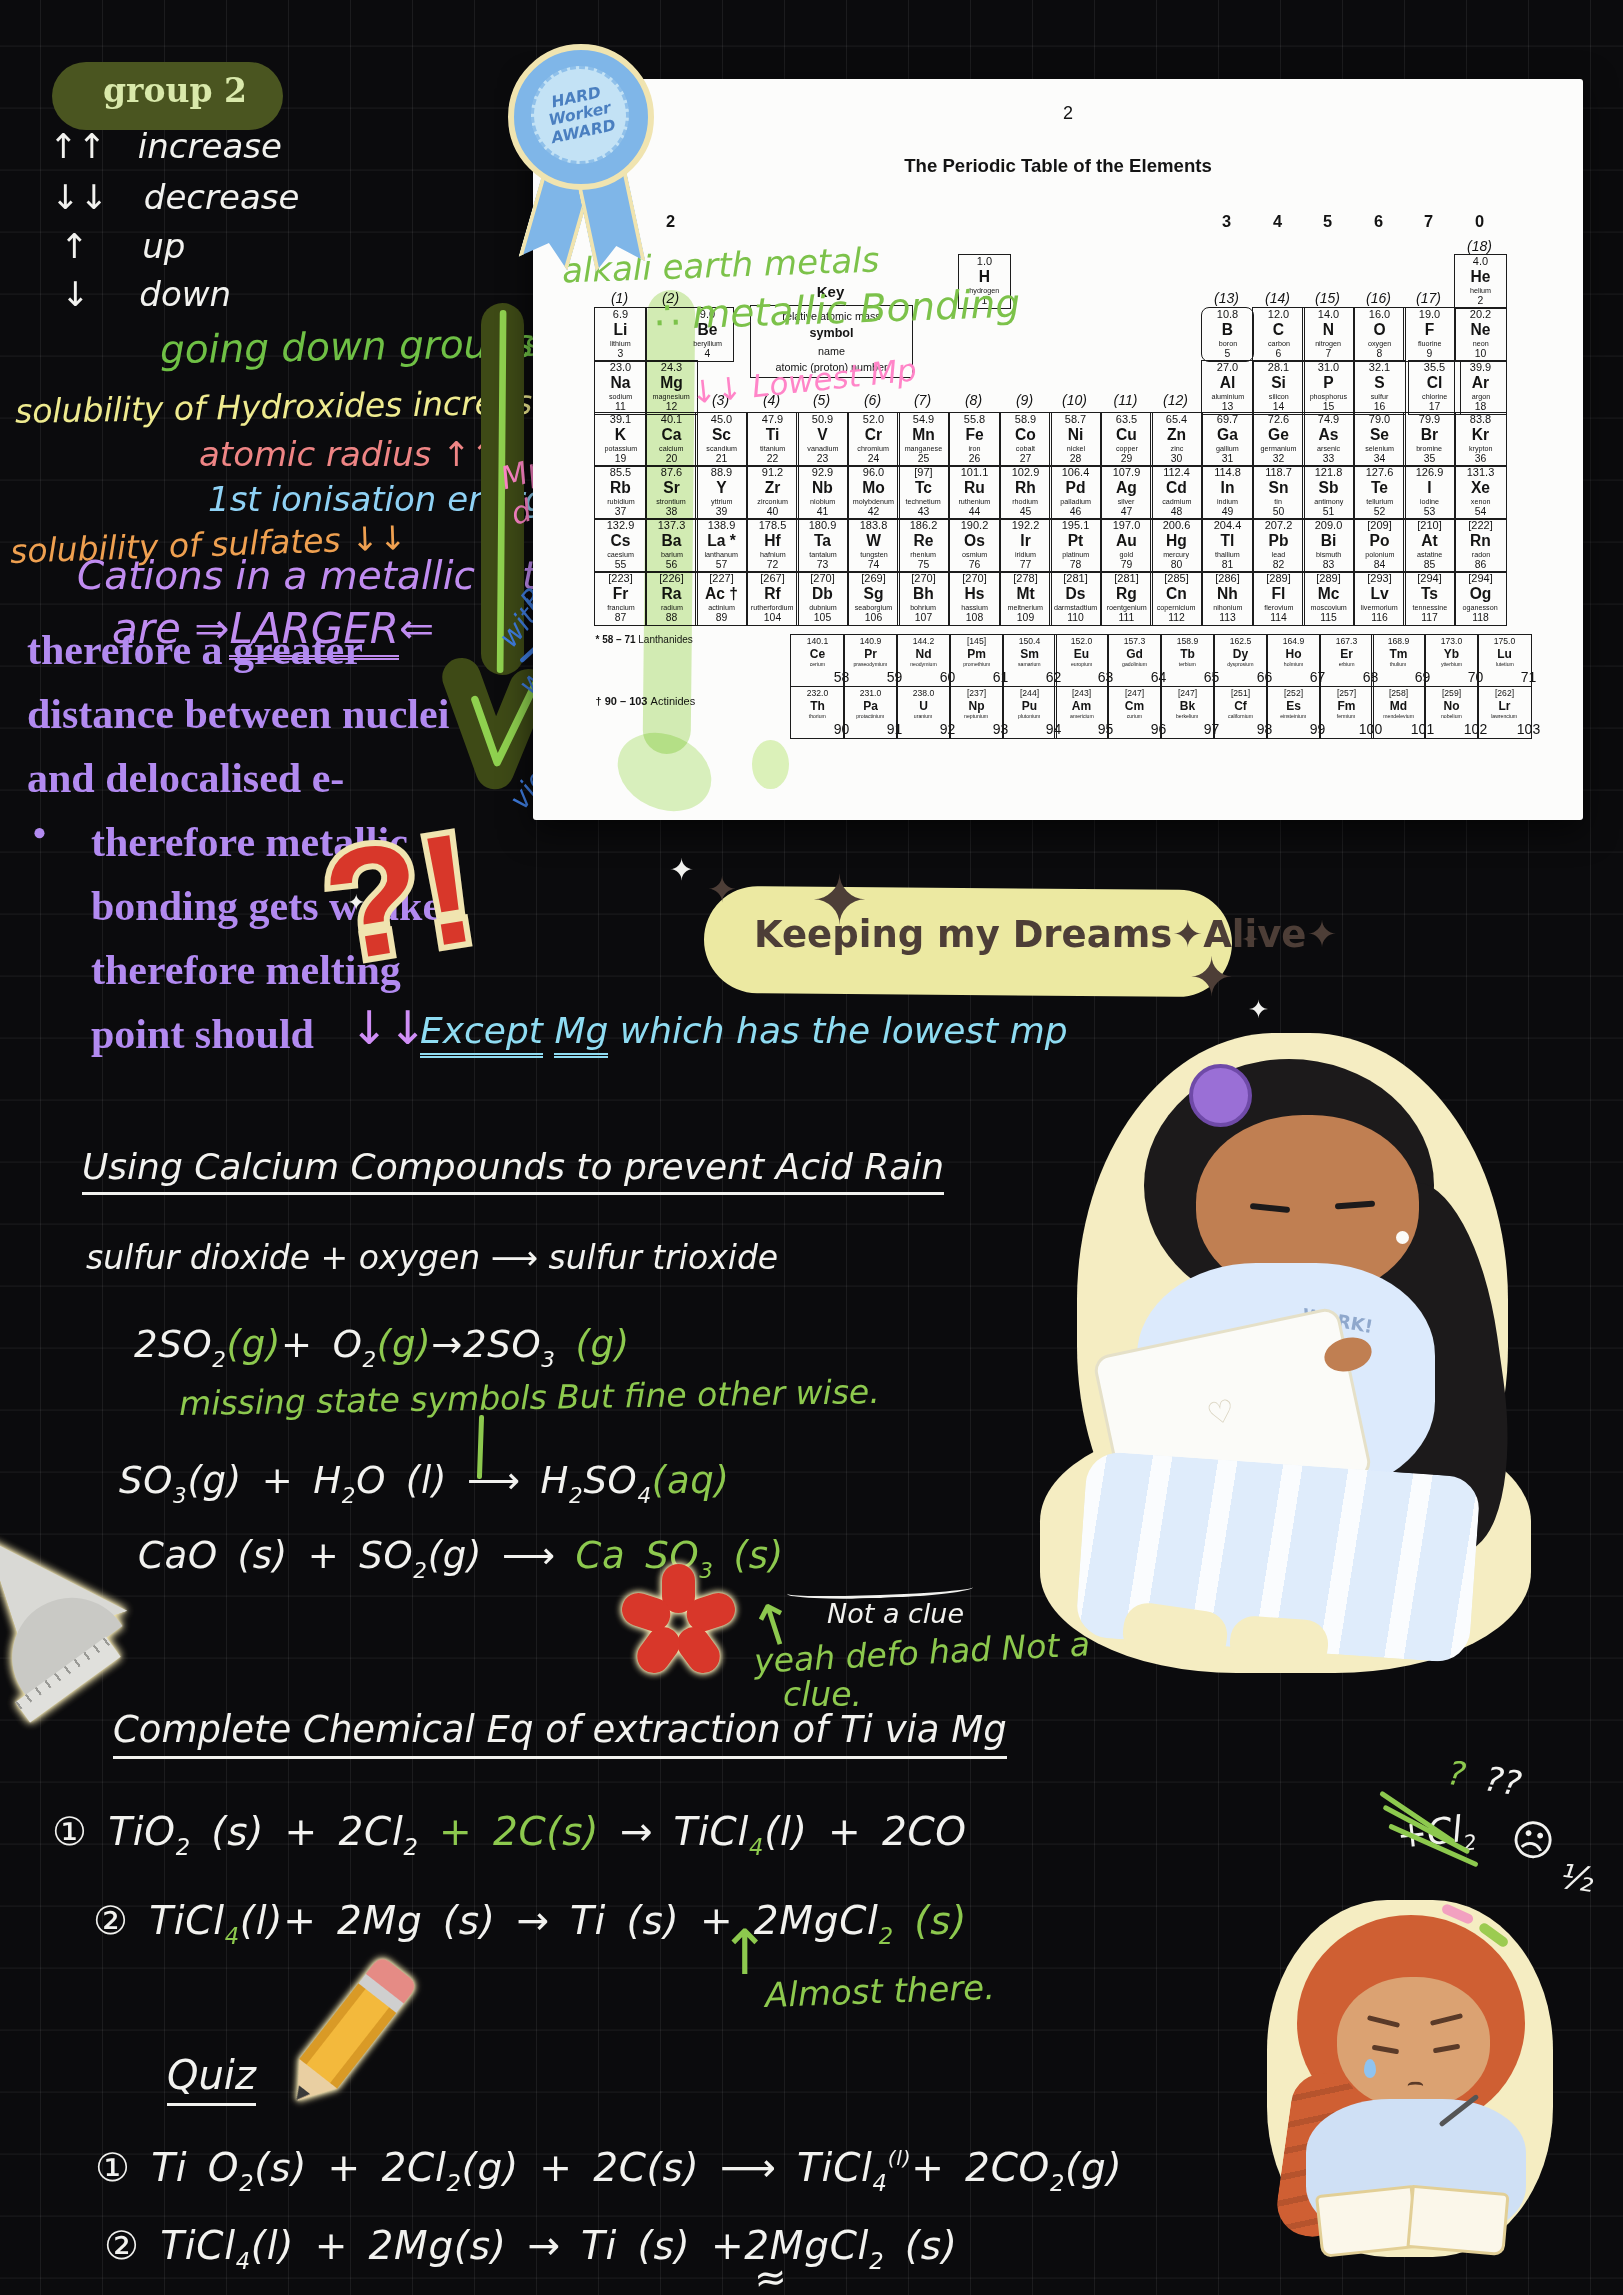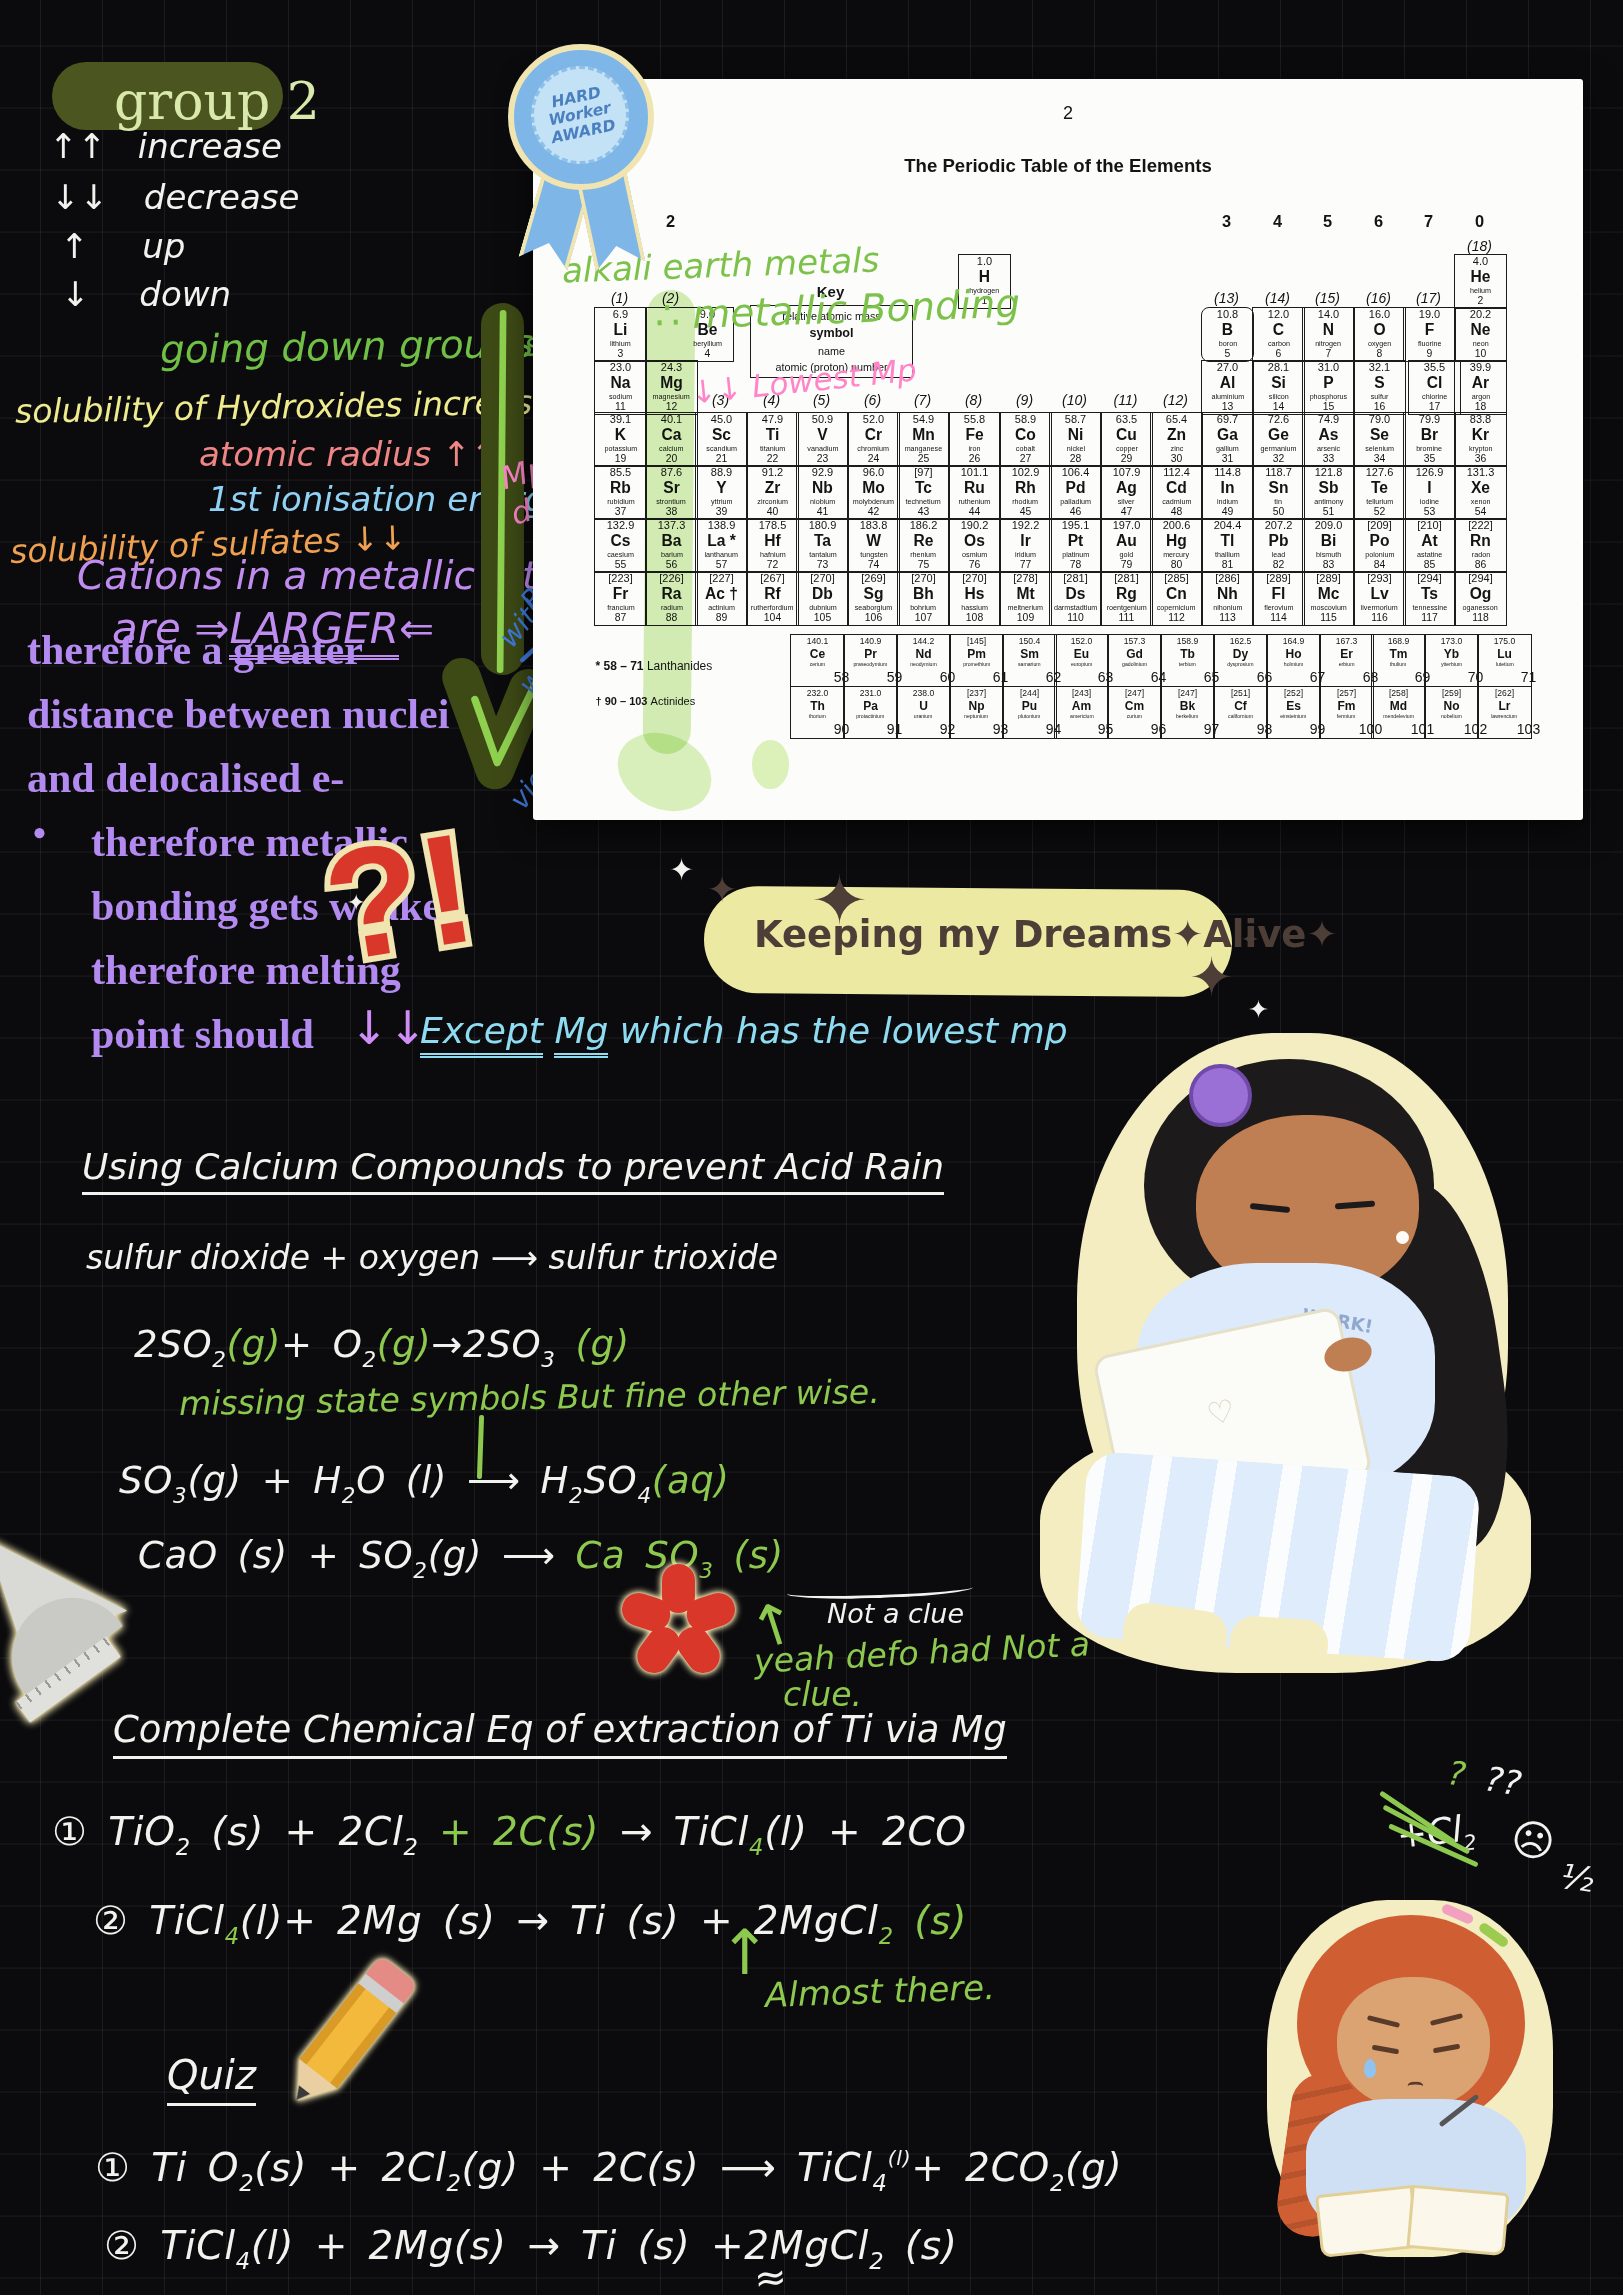--- a/index.html
+++ b/index.html
@@ -38,21 +38,21 @@
   .keyline{font-size:10.8px;text-align:center;}
   .petal{position:absolute;left:36px;top:30px;width:33px;height:49px;background:#d8372a;border-radius:16.4px;}
   .strike{position:absolute;height:4.5px;background:#8dc94e;border-radius:2.2px;}
 </style>
 </head>
 <body>
 
 <div class="canvas">
 
   <div class="abs" style="left:52px;top:62px;width:231px;height:68px;background:#4a5520;border-radius:34px;"></div>
-  <div class="abs nw" style="left:114px;top:71px;font-family:'DejaVu Serif',serif;font-weight:normal;font-size:52px;color:#d9e9ab;">group 2</div>
+  <div class="abs nw" style="left:103px;top:71px;font-family:'DejaVu Serif',serif;font-weight:bold;font-size:33px;color:#d9e9ab;">group 2</div>
 
   <div class="abs hand nw" style="left:49px;top:126px;color:#f2f2ef;font-size:34px;">
     <span>↑↑</span>
     <span style="margin-left:21px;">increase</span>
   </div>
   <div class="abs hand nw" style="left:51px;top:177px;color:#f2f2ef;font-size:34px;">
     <span>↓↓</span>
     <span style="margin-left:25px;">decrease</span>
   </div>
   <div class="abs hand nw" style="left:60px;top:226px;color:#f2f2ef;font-size:34px;">
@@ -124,21 +124,21 @@
 
     <div class="abs" style="left:217px;top:204px;width:161px;text-align:center;font-size:15px;font-weight:bold;">Key</div>
     <div class="abs" style="left:217px;top:226px;width:161px;height:71px;border:1.5px solid #1c1c1c;display:flex;flex-direction:column;justify-content:space-evenly;">
       <div class="keyline">relative atomic mass</div>
       <div class="keyline" style="font-weight:bold;font-size:12.6px;">symbol</div>
       <div class="keyline">name</div>
       <div class="keyline">atomic (proton) number</div>
     </div>
 
     <div class="abs" id="pt">
-      <div class="abs nw" style="left:1.5px;top:405px;font-size:12px;"><span style="font-weight: bold;">* 58 – 71 </span><span>Lanthanides</span></div>
+      <div class="abs nw" style="left:1.5px;top:380px;font-size:10px;"><span style="font-weight: bold;">* 58 – 71 </span><span>Lanthanides</span></div>
       <div class="abs nw" style="left:1.5px;top:441px;font-size:11px;"><span style="font-weight: bold;">† 90 – 103 </span><span>Actinides</span></div>
     <div class="pt-cell" style="left: 364px; top: 0px; width: 51px; height: 53px;">
           <div class="pt-mass">1.0</div>
           <div class="pt-sym">H</div>
           <div class="pt-name">hydrogen</div>
           <div class="pt-num">1</div>
         </div>
         <div class="pt-cell" style="left: 860px; top: 0px; width: 51px; height: 53px; text-align: right;">
           <div class="pt-mass">4.0</div>
           <div class="pt-sym">He</div>

